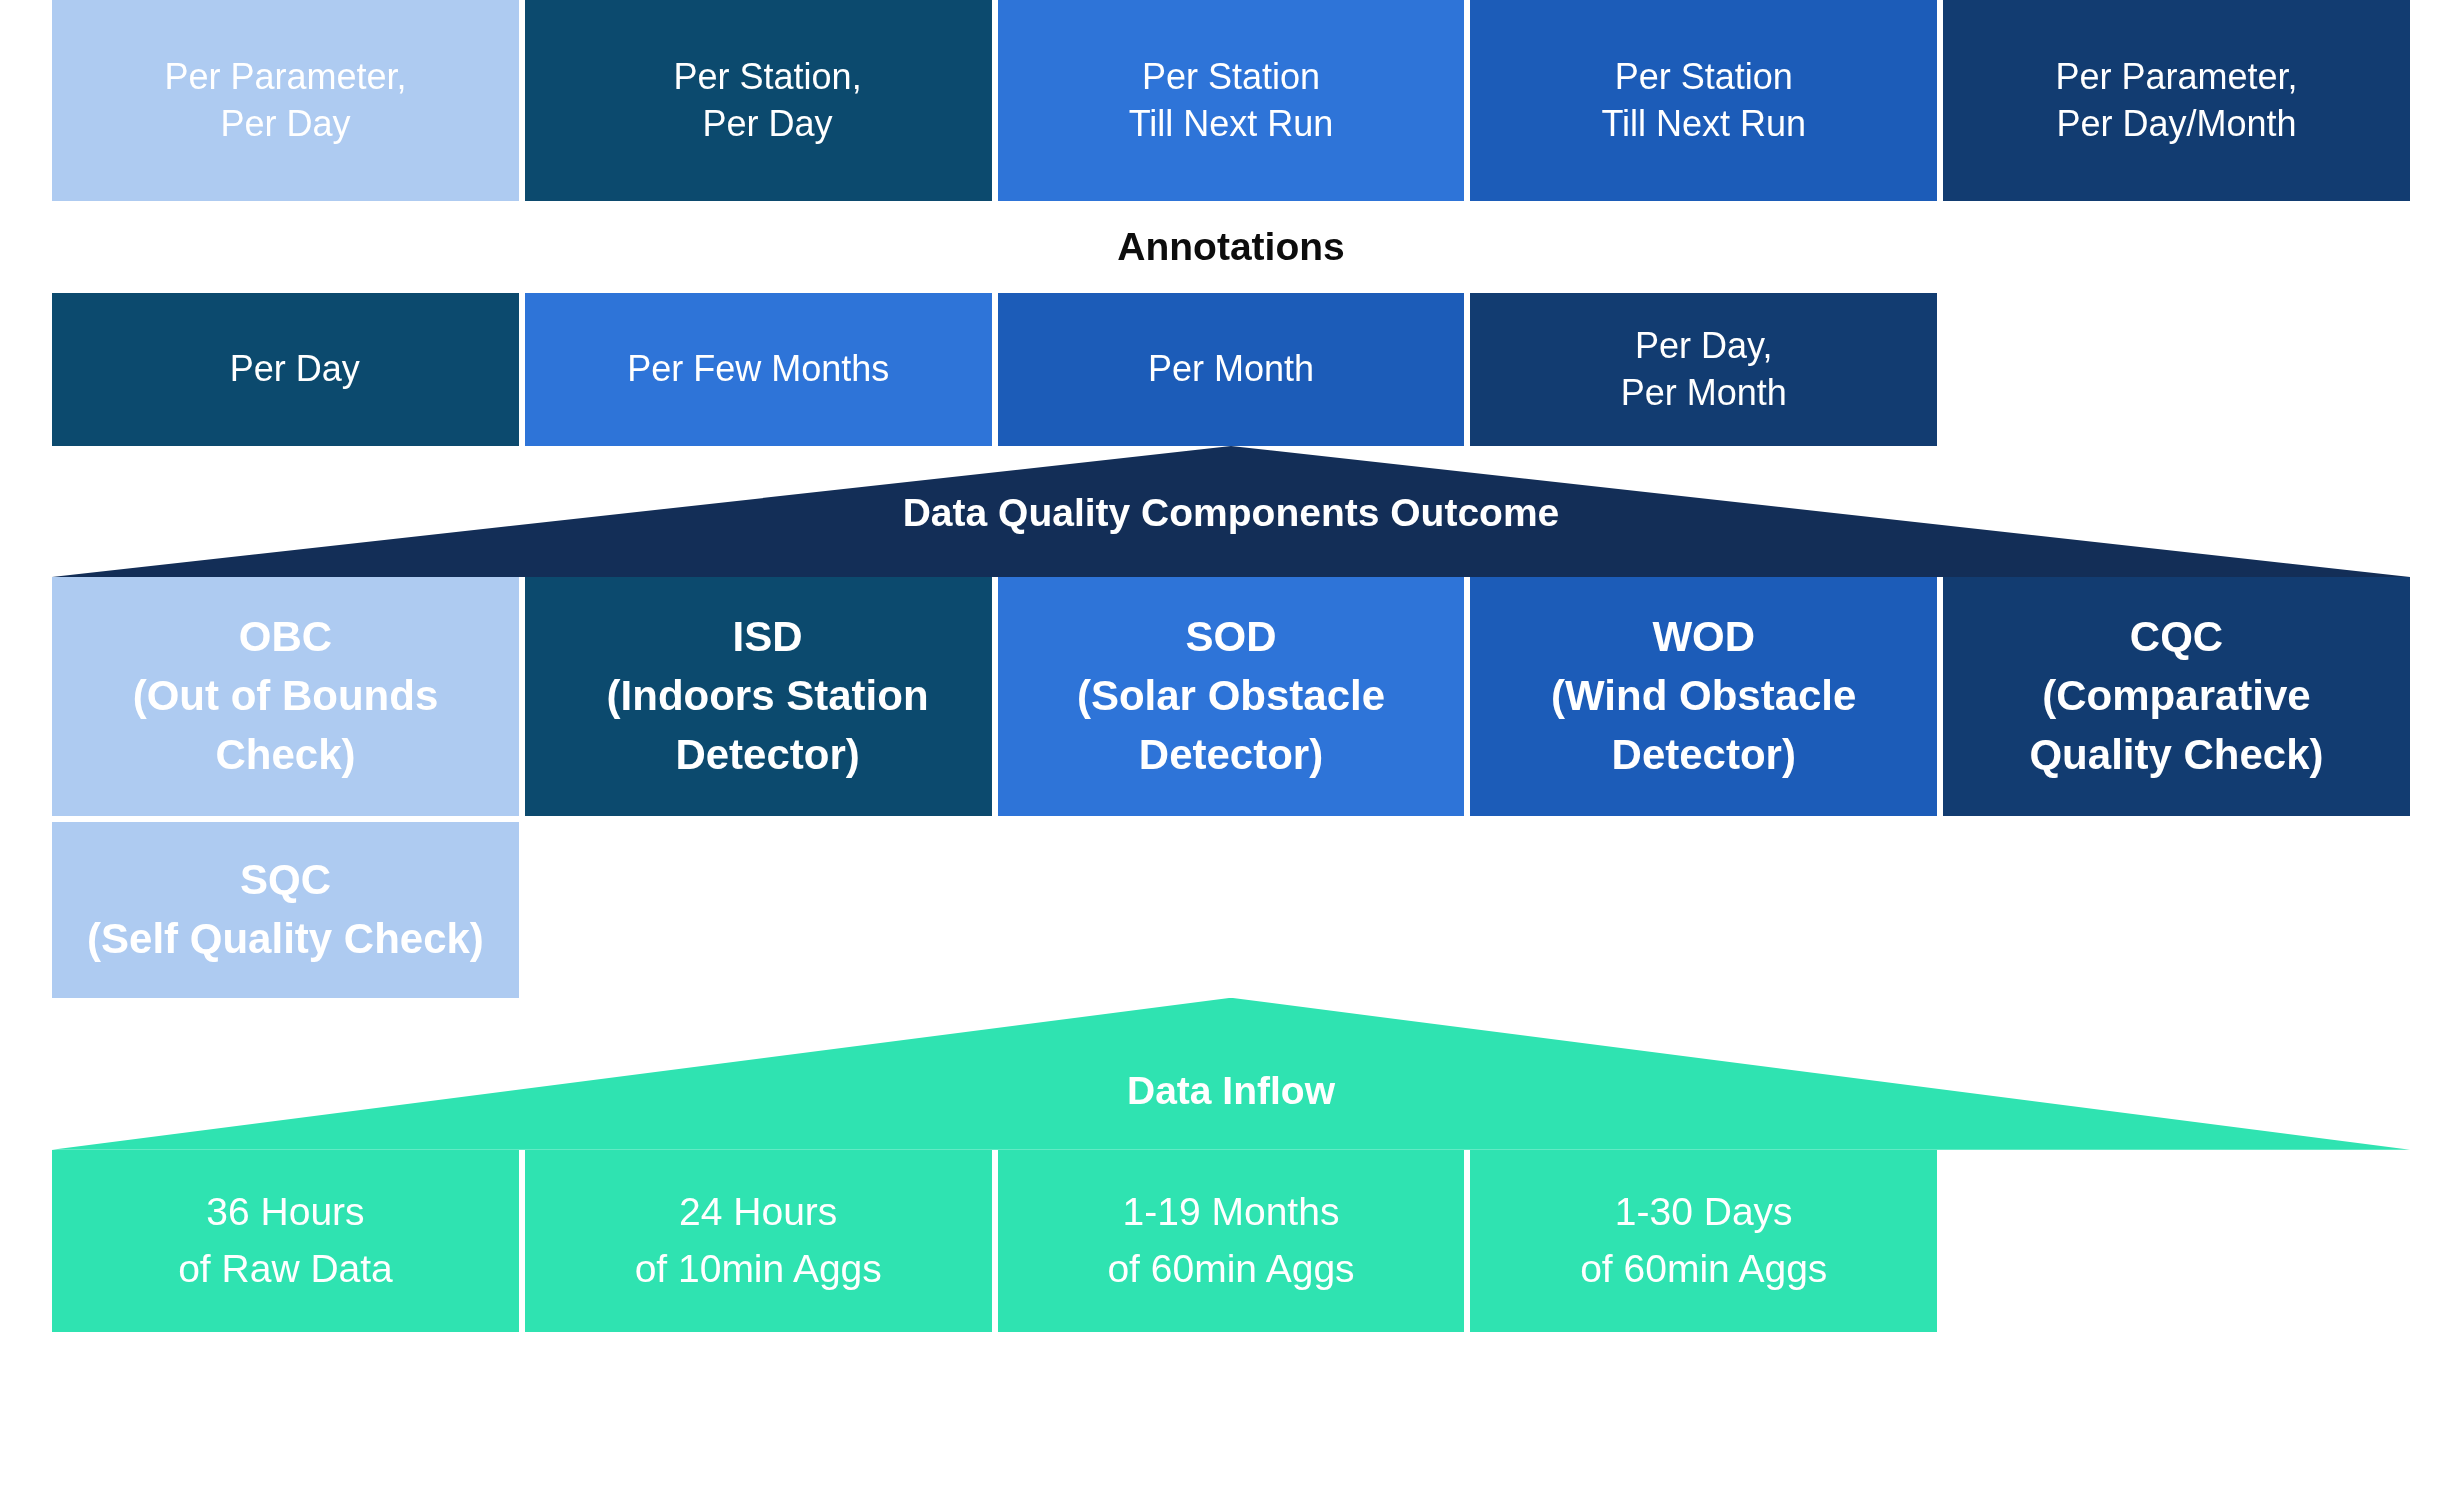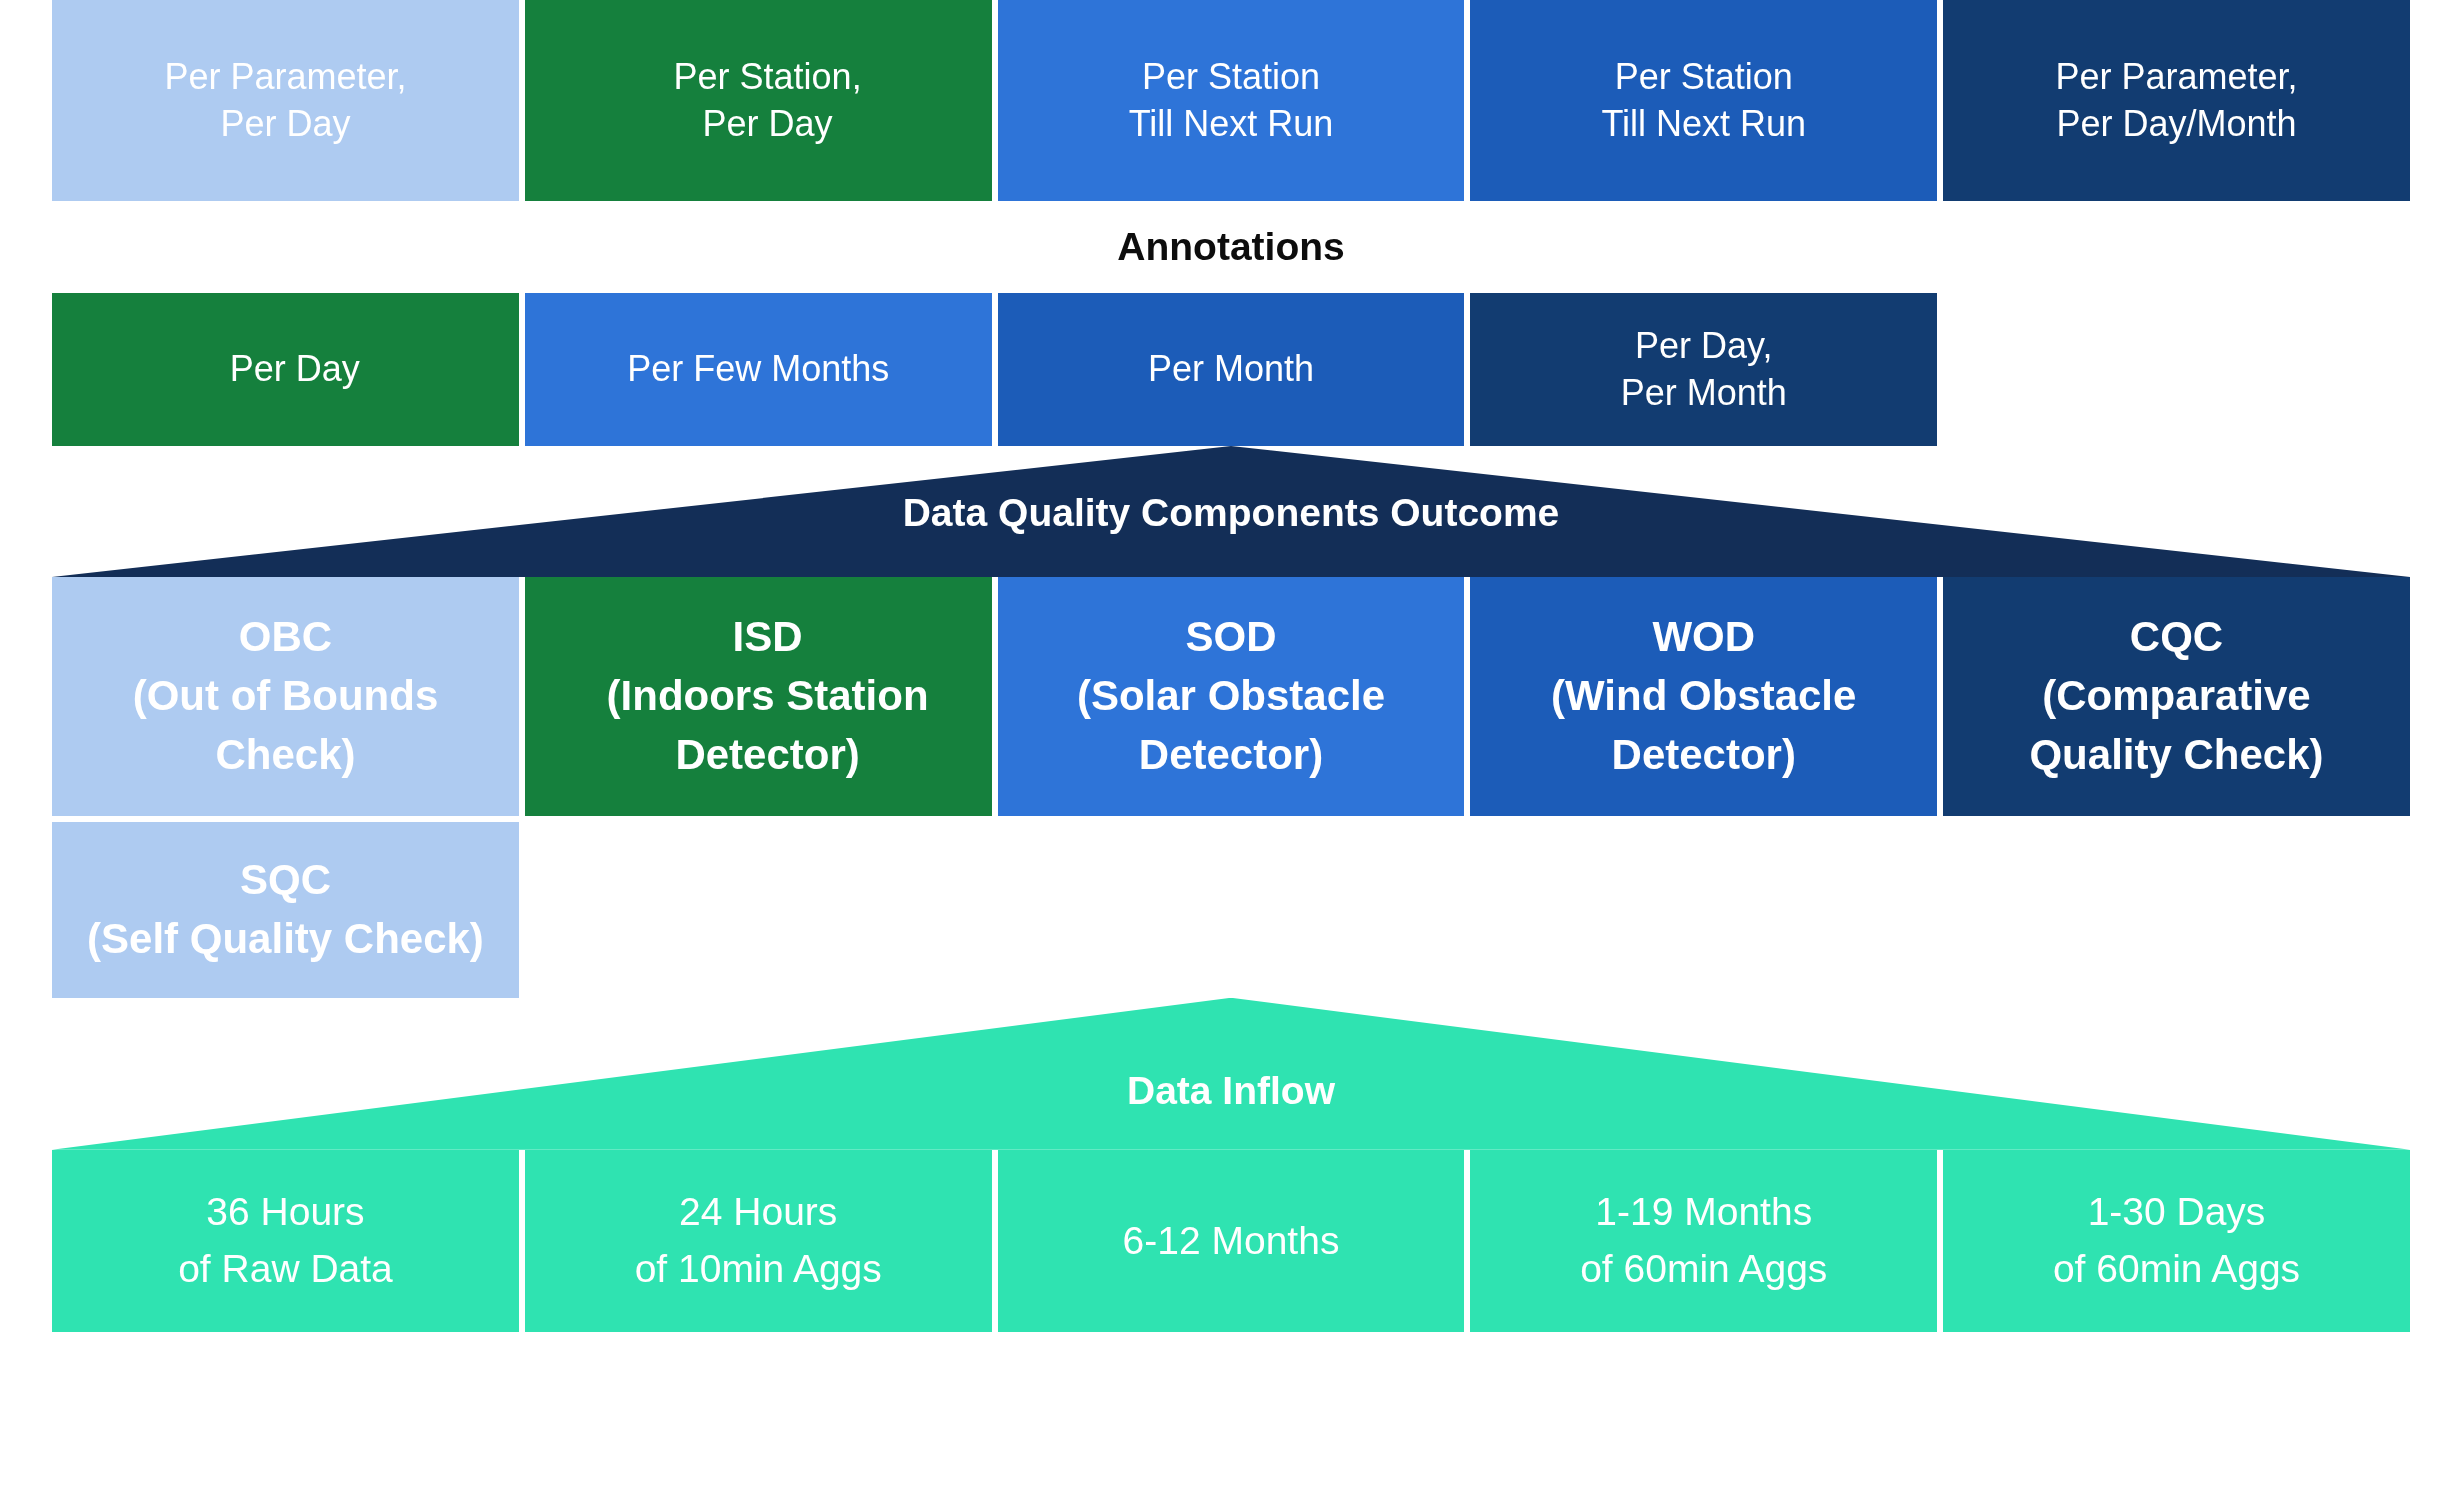--- a/index.html
+++ b/index.html
@@ -35,21 +35,21 @@
     align-items: center;
     justify-content: center;
     text-align: center;
     color: #ffffff;
     font-size: 36px;
     line-height: 1.3;
     white-space: pre-line;
     padding: 9.7px 19.3px;
   }
   .c1 { background: #aecbf1; }
-  .c2 { background: #15803d; padding-left: 38px; }
+  .c2 { background: #0c4a6e; padding-left: 38px; }
   .c3 { background: #2e74d8; }
   .c4 { background: #1c5cb8; }
   .c5 { background: #123c71; }
   .row-freq  { height: 201px; }
   .row-annot { height: 153px; }
   .section-label {
     height: 92px;
     display: flex;
     align-items: center;
     justify-content: center;
@@ -153,21 +153,20 @@
 
   <div class="banner teal">
     <span>Data Inflow</span>
   </div>
 
   <div class="grid row-inflow">
     <div class="cell teal">36 Hours
 of Raw Data</div>
     <div class="cell teal">24 Hours
 of 10min Aggs</div>
-    <div class="cell teal">6-12 Months</div>
     <div class="cell teal">1-19 Months
 of 60min Aggs</div>
     <div class="cell teal">1-30 Days
 of 60min Aggs</div>
   </div>
 
 </div>
 
 
 </body></html>

